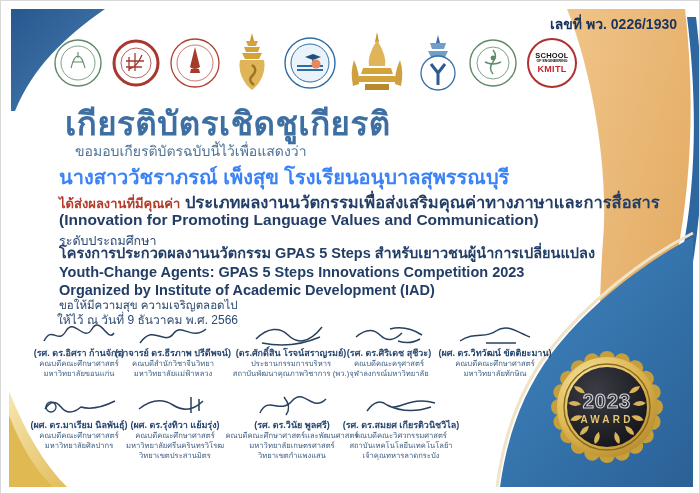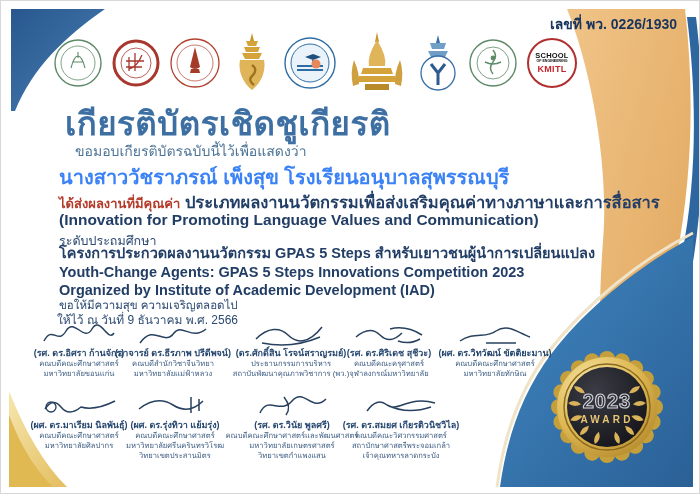--- a/index.html
+++ b/index.html
@@ -236,21 +236,21 @@
     <div class="ln">คณบดีคณะศึกษาศาสตร์และพัฒนศาสตร์</div>
     <div class="ln">มหาวิทยาลัยเกษตรศาสตร์</div>
     <div class="ln">วิทยาเขตกำแพงแสน</div>
   </div>
   <div class="sig" style="left:330px;top:392px;">
     <svg class="scribble" width="84" height="26" viewBox="0 0 84 26">
         <path d="M8,18 Q18,4 28,12 C38,20 50,2 76,10 M28,12 q20,10 44,2" stroke="#27415f" stroke-width="1.5" fill="none"></path>
       </svg>
     <div class="nm">(รศ. ดร.สมยศ เกียรติวนิชวิไล)</div>
     <div class="ln">คณบดีคณะวิศวกรรมศาสตร์</div>
-    <div class="ln">สถาบักษาศาสตรีพระจอมเกล้า</div>
+    <div class="ln">สถาบันเทคโนโลยีนเทคโนโลย้า</div>
     <div class="ln">เจ้าคุณทหารลาดกระบัง</div>
   </div>
 
   <div class="abs" style="left:550px;top:350px;">
     <svg width="112" height="112" viewBox="0 0 112 112">
       <defs>
         <radialGradient id="goldRim" cx="0.35" cy="0.3" r="0.9">
           <stop offset="0" stop-color="#f9e9a9"></stop>
             <stop offset="0.55" stop-color="#dcb54f"></stop>
             <stop offset="1" stop-color="#a5781f"></stop>

